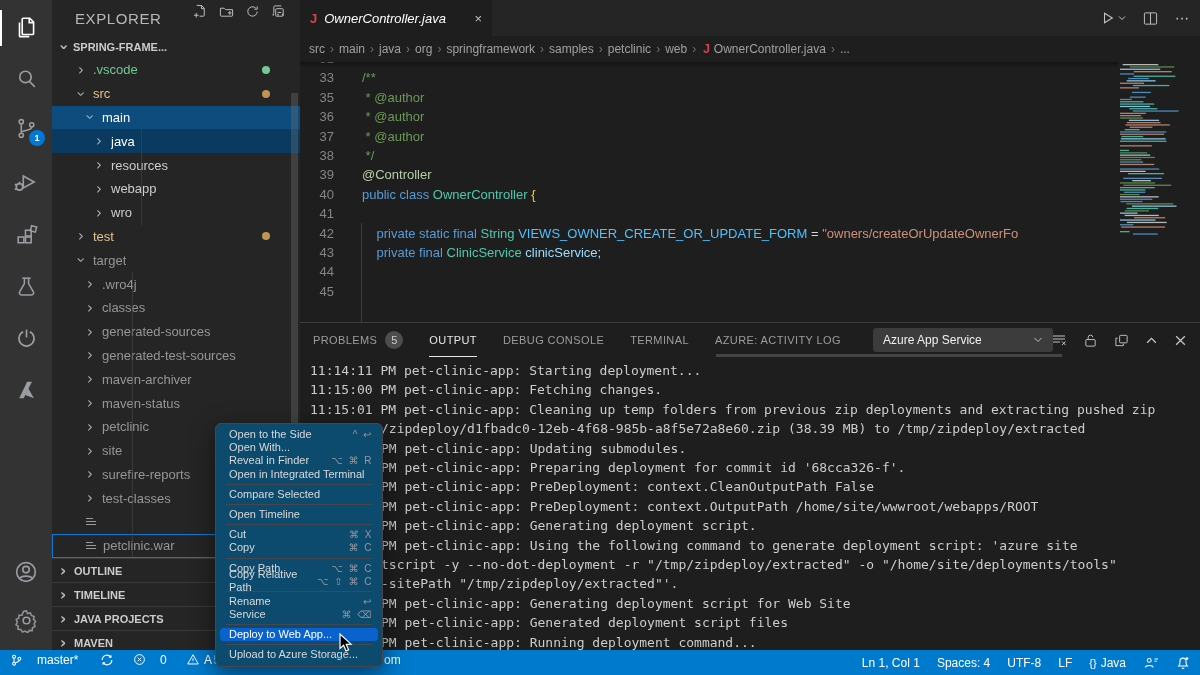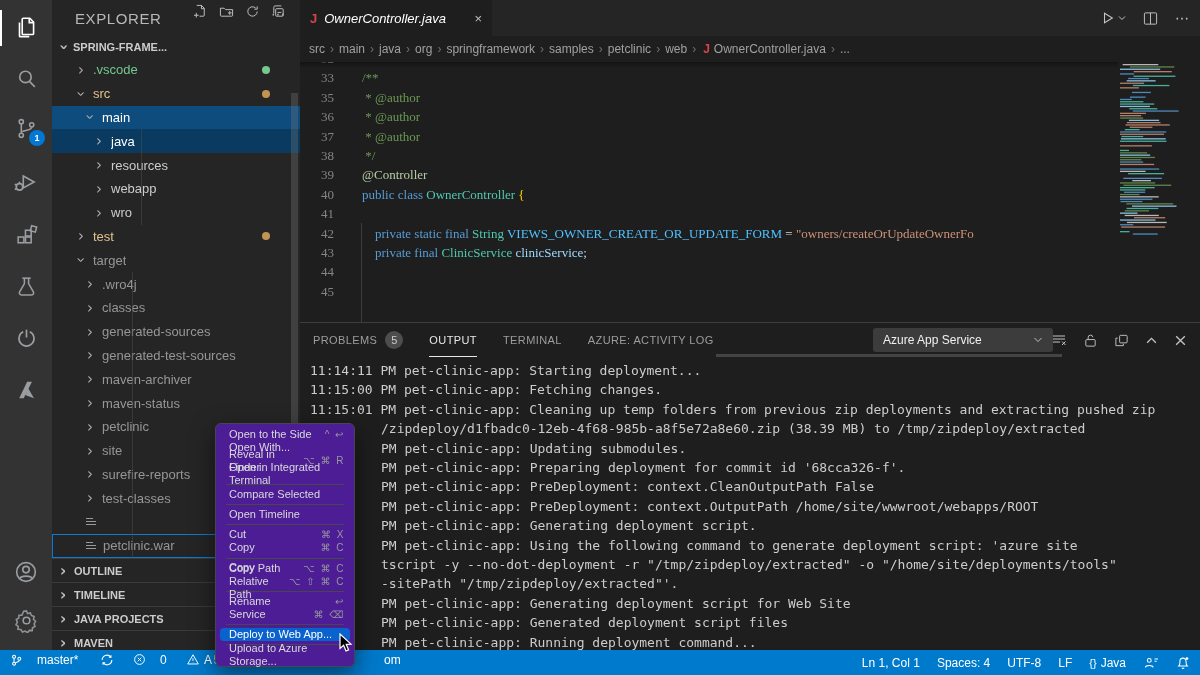--- a/index.html
+++ b/index.html
@@ -55,21 +55,21 @@
   .tab .tclose{margin-left:auto;color:#c0c0c0;font-size:13px}
   .ed-actions{position:absolute;right:10px;top:0;height:36px;display:flex;gap:17px;align-items:center;color:#c5c5c5}
   .ed-actions .grp{display:flex;align-items:center;gap:3px;cursor:pointer}
   #breadcrumb{height:26px;display:flex;align-items:center;padding-left:9px;font-size:12px;color:#a0a0a0;background:#1e1e1e}
   #breadcrumb .bsep{color:#6f6f6f;margin:0 5px;font-size:12px}
   #breadcrumb .jicon{color:#d5434b;font-weight:bold;margin:0 4px 0 2px;font-size:12px;font-style:normal}
   .bc-item{cursor:pointer}
 
   #code{position:absolute;top:62px;left:0;right:82px;height:260px;overflow:hidden}
   #code::before{content:"";position:absolute;left:0;right:0;top:0;height:6px;background:linear-gradient(rgba(0,0,0,.38),transparent);z-index:3}
-  .cline{height:19.4px;line-height:19.4px;font-family:Liberation Serif, serif;font-size:13px;white-space:pre}
+  .cline{height:19.4px;line-height:19.4px;font-family:Liberation Sans, sans-serif;font-size:13px;white-space:pre}
   .cline:first-child{margin-top:-13px}
   .cline .num{display:inline-block;width:34px;text-align:right;color:#858585;margin-right:28px}
   .tk-c{color:#6A9955}.tk-k{color:#569CD6}.tk-t{color:#4EC9B0}.tk-v{color:#4FC1FF}
   .tk-s{color:#CE9178}.tk-p{color:#D4D4D4}.tk-a{color:#B5CEA8}.tk-b{color:#FFD700}.tk-f{color:#9CDCFE}
   #code-guide{position:absolute;left:61px;top:161px;bottom:0;width:1px;background:#3c3c3c;z-index:1}
   #minimap{position:absolute;left:818px;top:64px;width:62px;height:180px}
 
   
   #panel{position:absolute;top:322px;left:0;right:0;height:328px;border-top:1px solid #3e3e42;background:#1e1e1e;box-sizing:border-box}
   #ptabs{position:relative;height:34px;display:flex;align-items:center;padding-left:13px}
@@ -88,21 +88,21 @@
         line-height:19.4px;color:#cccccc;white-space:pre;overflow:hidden;bottom:0}
   .logline.ind{padding-left:71px}
 
   
   #statusbar{position:absolute;left:0;bottom:0;width:1200px;height:25px;background:#007ACC;color:#ffffff;font-size:12px;z-index:6}
   .st-item{position:absolute;top:0;height:19px;display:flex;align-items:center;gap:14px;cursor:pointer;white-space:nowrap}
   .st-right{position:absolute;right:10px;top:0;height:25px;display:flex;align-items:center;gap:17px}
   .st-right .st-r{display:flex;align-items:center;gap:4px;cursor:pointer;white-space:nowrap}
 
   
-  #ctxmenu{position:absolute;left:215px;top:423px;width:140px;background:#4c1d95;border:1px solid #47474b;border-radius:6px;
+  #ctxmenu{position:absolute;left:215px;top:423px;width:168px;background:#0c4a6e;border:1px solid #47474b;border-radius:6px;
            box-shadow:0 8px 24px rgba(0,0,0,.5);padding:4px 0;z-index:60;box-sizing:border-box}
   .mi{height:13.2px;line-height:13.2px;padding:0 9px 0 13px;display:flex;align-items:center;font-size:11px;color:#d9d9d9;cursor:pointer}
   .mi .milbl{flex:1}
   .mi .mishort{color:#98989d;font-size:10px;letter-spacing:1.5px}
   .mi.hl{background:#0a63cd;color:#ffffff;border-radius:4px;margin:0 4px;padding:0 5px 0 9px}
   .msep{height:1px;background:#48484c;margin:3px 10px}
 
   #cursor{position:absolute;left:338px;top:633px;z-index:99}
 </style>
 </head>
@@ -473,20 +473,23 @@
   <div id="panel">
     <div id="ptabs">
         <div class="ptab">
           <span>PROBLEMS</span>
           <span class="pbadge">5</span>
         </div>
         <div class="ptab active">
           <span>OUTPUT</span>
         </div>
         <div class="ptab">
+          <span>DEBUG CONSOLE</span>
+        </div>
+        <div class="ptab">
           <span>TERMINAL</span>
         </div>
         <div class="ptab">
           <span>AZURE: ACTIVITY LOG</span>
         </div>
       </div>
     <div id="pdrop">
       <span>Azure App Service</span>
       <span class="dchev">
           <svg width="10" height="10" viewBox="0 0 10 10" fill="none" stroke="currentColor">

